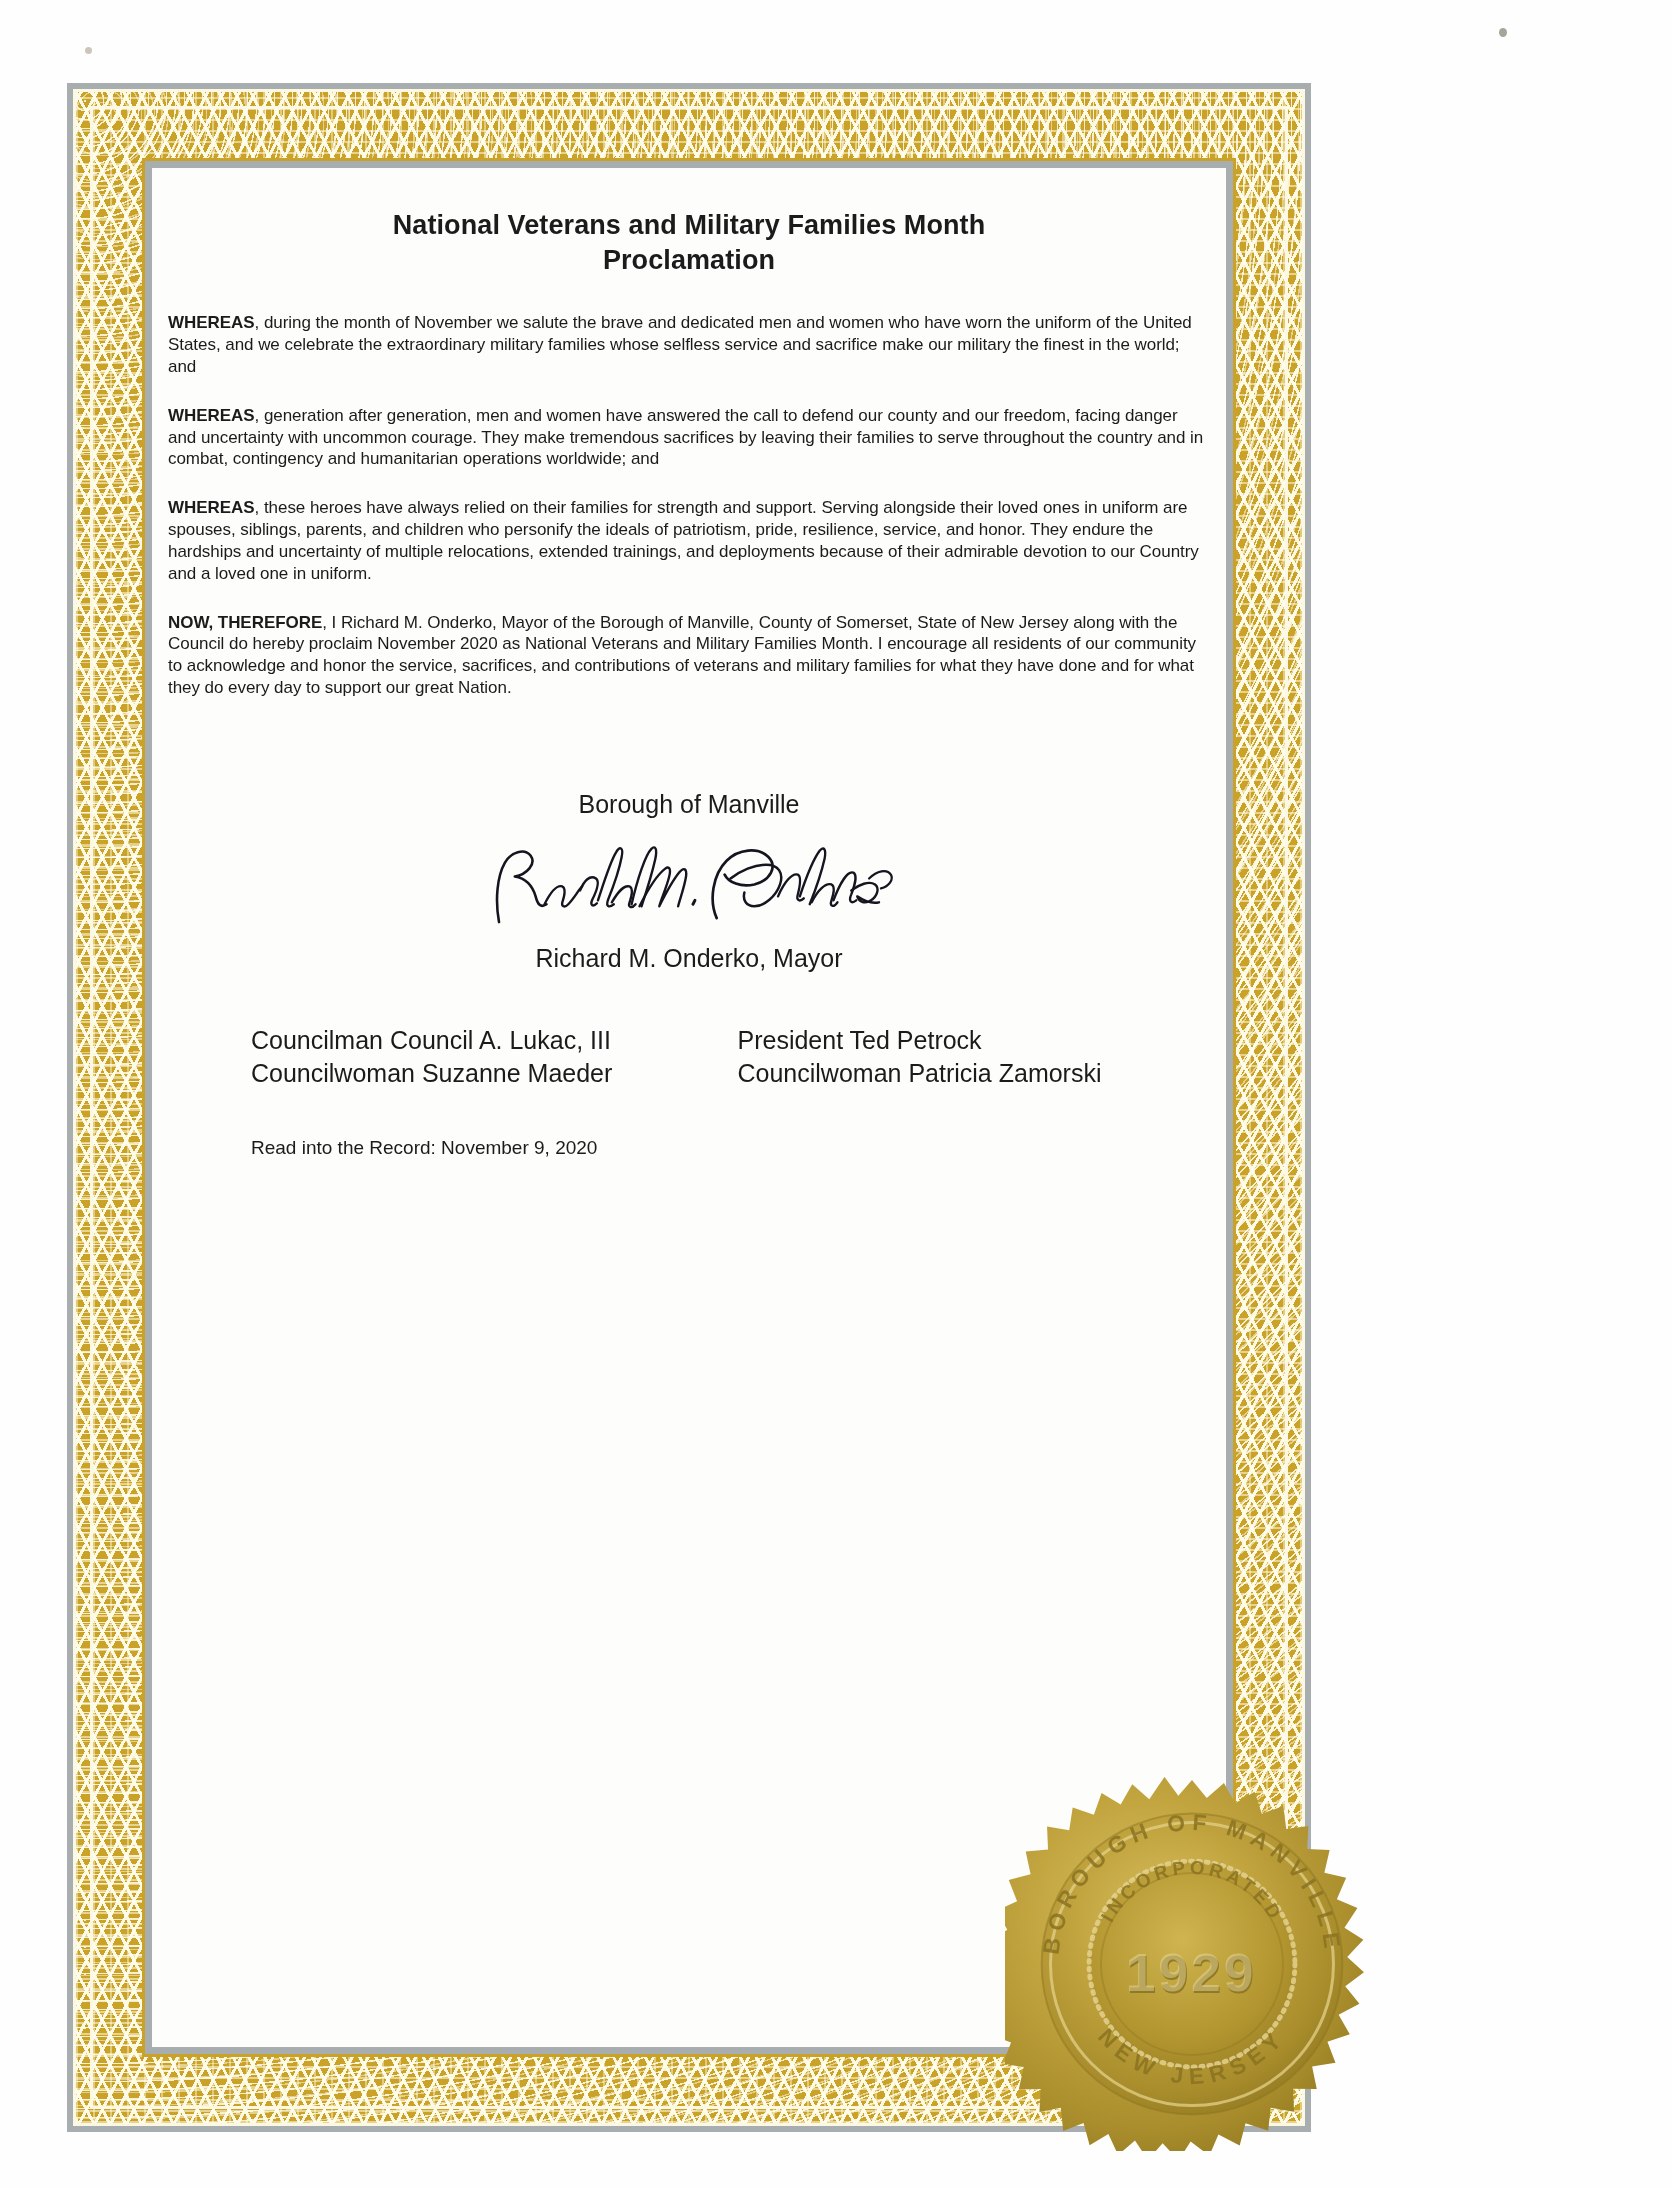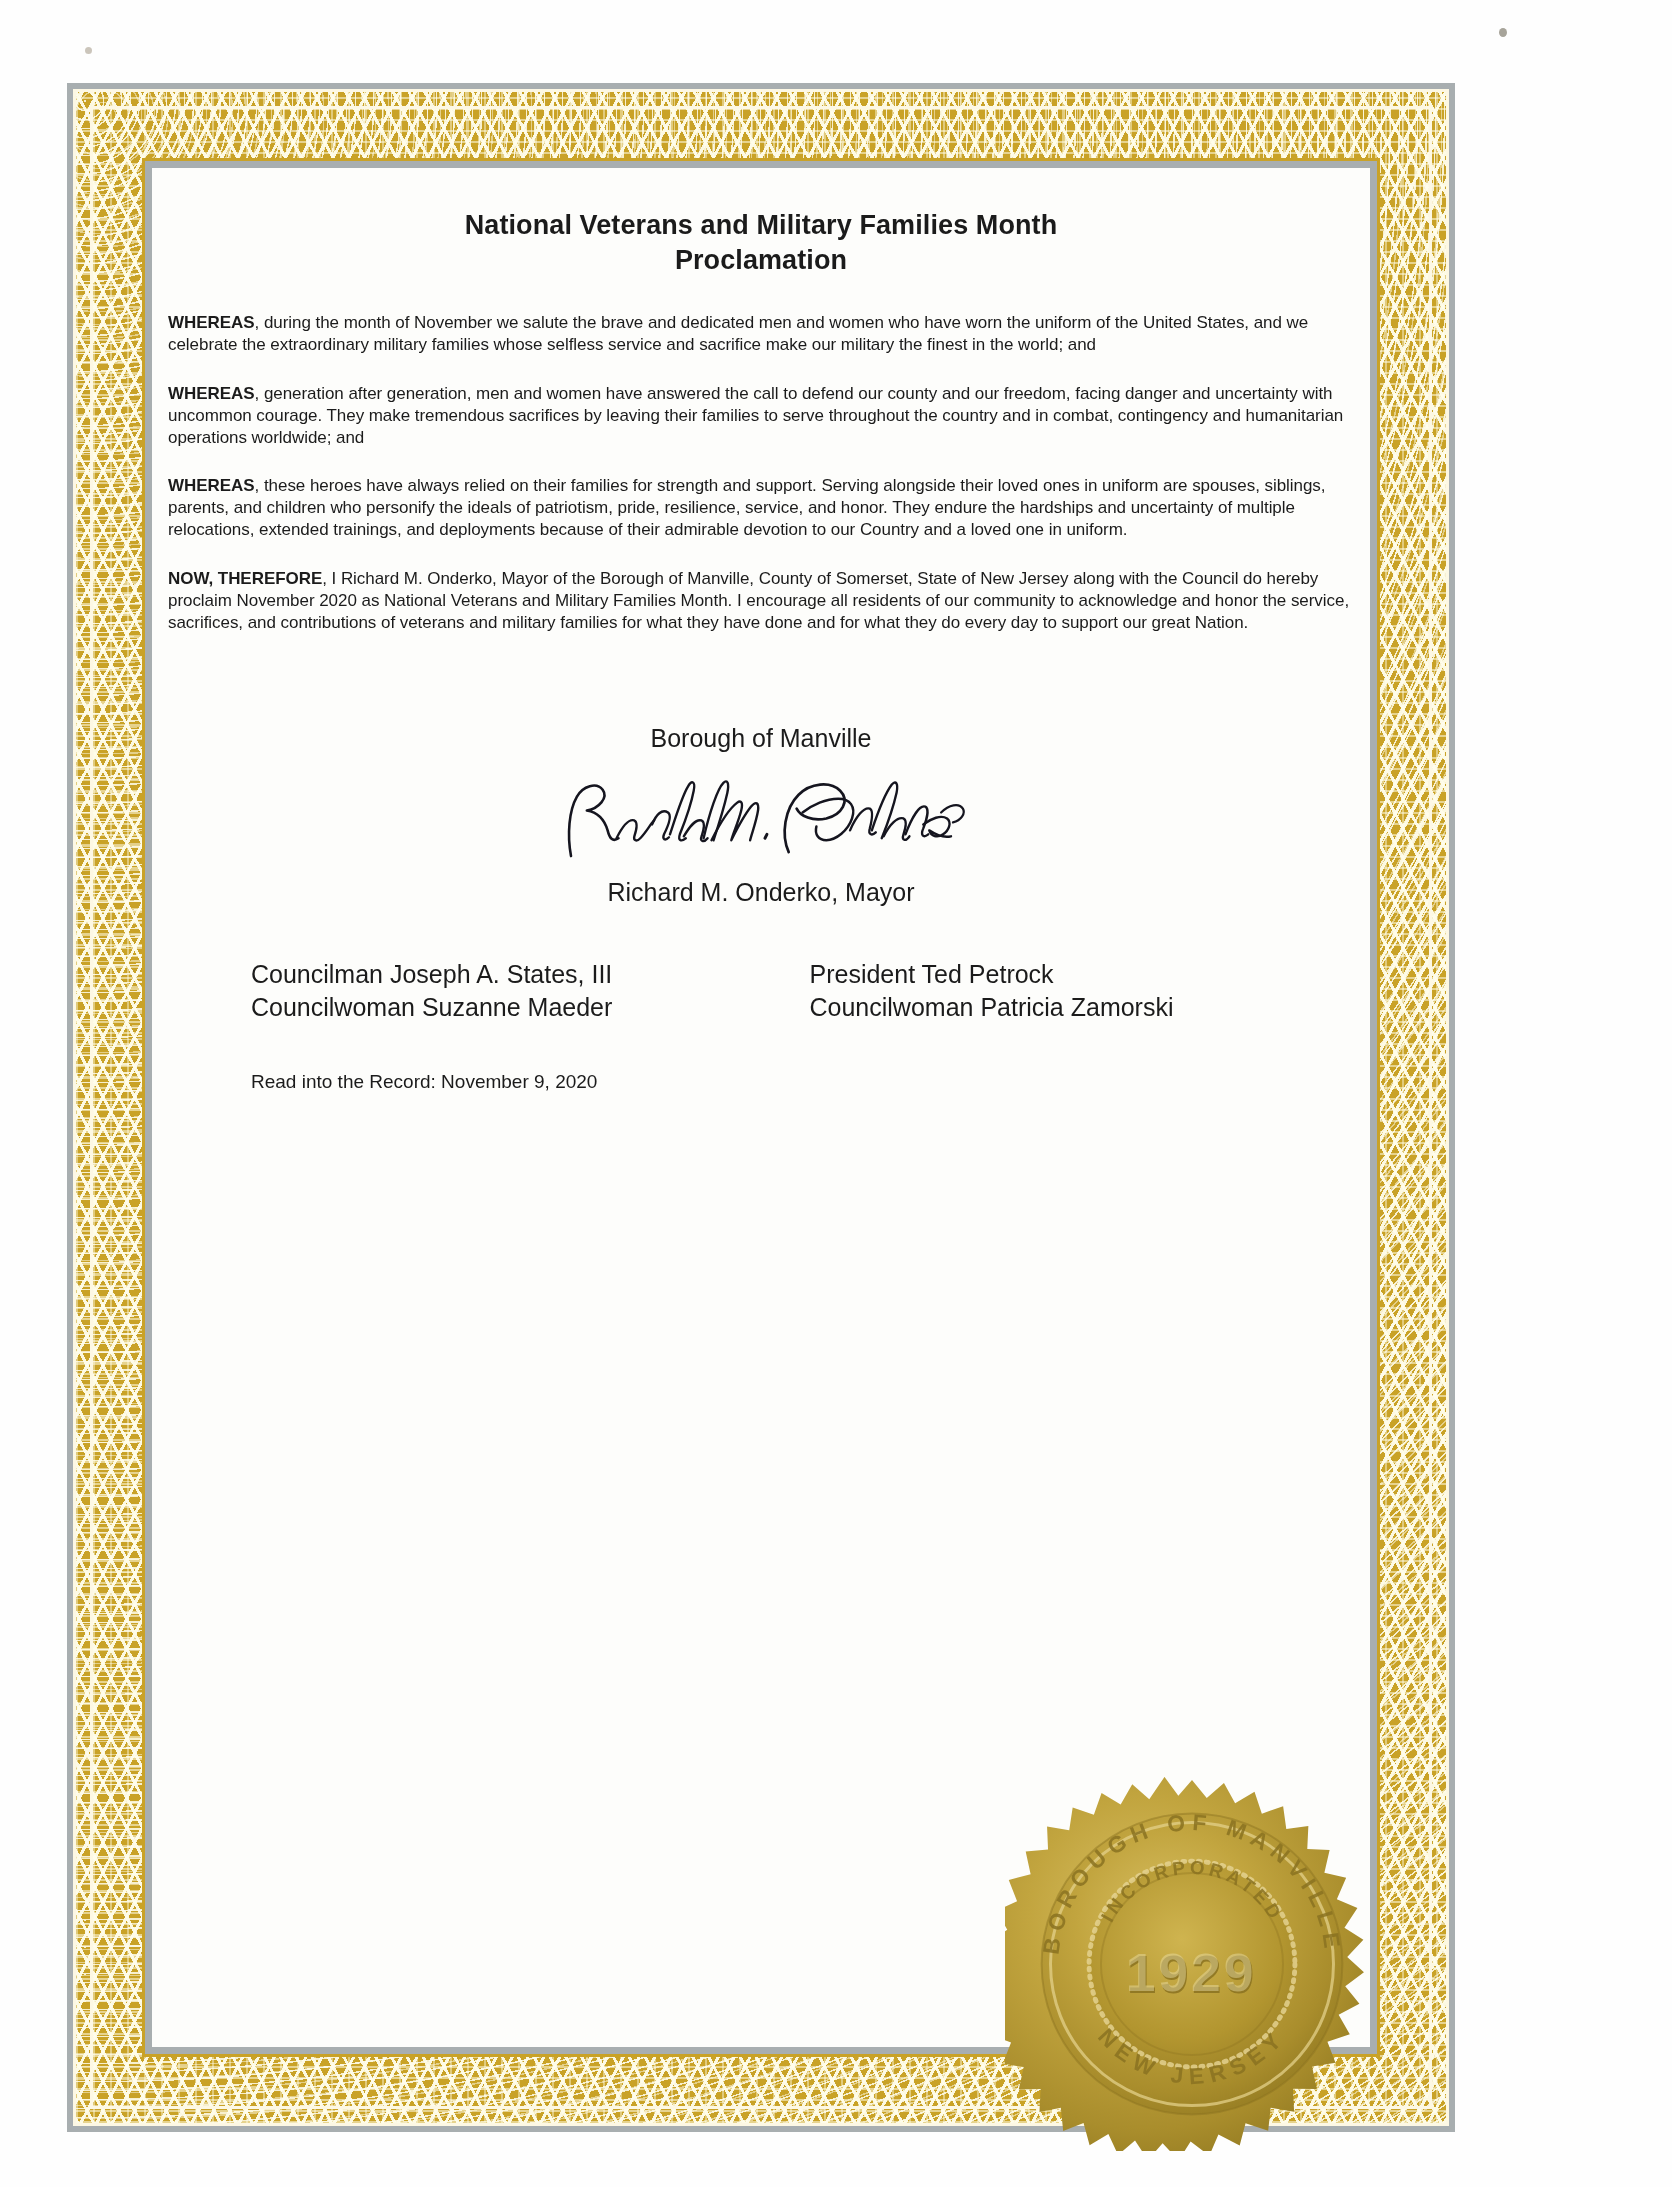--- a/index.html
+++ b/index.html
@@ -29,21 +29,21 @@
     opacity: .75;
   }
   .speck-a { left: 85px;  top: 47px;  width: 7px;  height: 7px; }
   .speck-b { left: 1499px; top: 28px; width: 8px; height: 9px; background:#8a8578; }
 
   
   .cert-frame {
     position: absolute;
     left: 67px;
     top: 83px;
-    width: 1388px;
+    width: 1244px;
     height: 2049px;
     box-sizing: border-box;
     padding: 6px;
     background: #a8aeb0;               
   }
   .cert-frame-inner {
     position: relative;
     width: 100%;
     height: 100%;
     box-sizing: border-box;
@@ -243,21 +243,21 @@
               <path d="M374 56 C382 50 392 46 398 50 C403 54 400 62 394 66 C388 70 382 68 380 62 C386 66 394 70 402 68" stroke-width="2.4"></path>
               <path d="M392 44 C400 36 410 34 414 40 C417 45 412 52 404 54" stroke-width="2.3"></path>
             </g>
           </svg>
 
           <p class="sign-name">Richard M. Onderko, Mayor</p>
         </div>
 
         <div class="council-roster">
           <div class="roster-col left">
-            <div class="roster-entry">Councilman Joseph A. States, III</div>
+            <div class="roster-entry">Councilman Council A. Lukac, III</div>
             <div class="roster-entry">Councilwoman Suzanne Maeder</div>
           </div>
           <div class="roster-col right">
             <div class="roster-entry">President Ted Petrock</div>
             <div class="roster-entry">Councilwoman Patricia Zamorski</div>
           </div>
         </div>
 
         <p class="record-line">Read into the Record: November 9, 2020</p>
 

